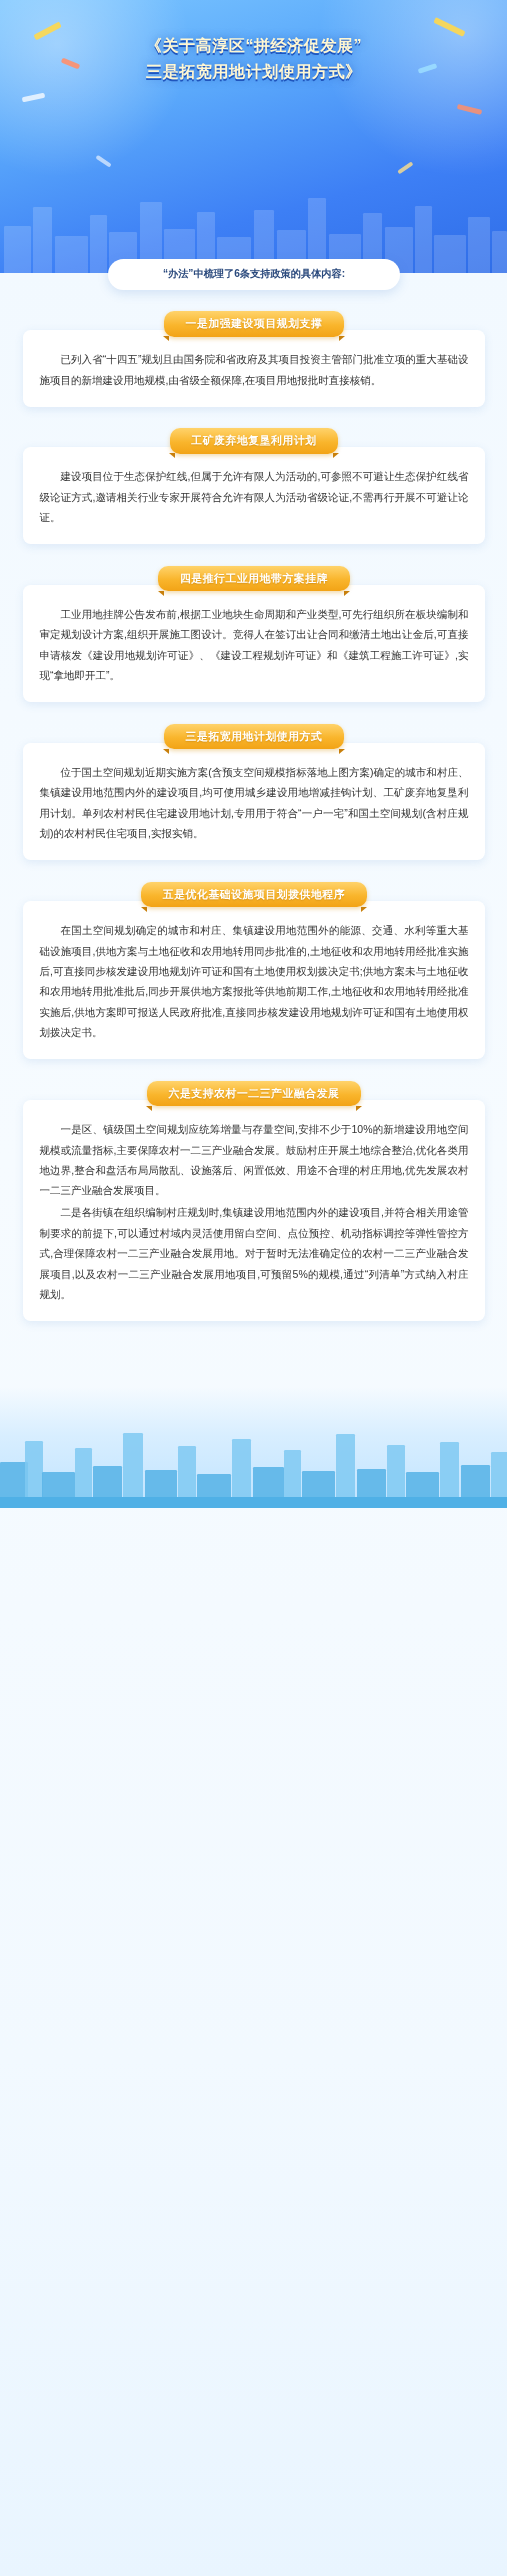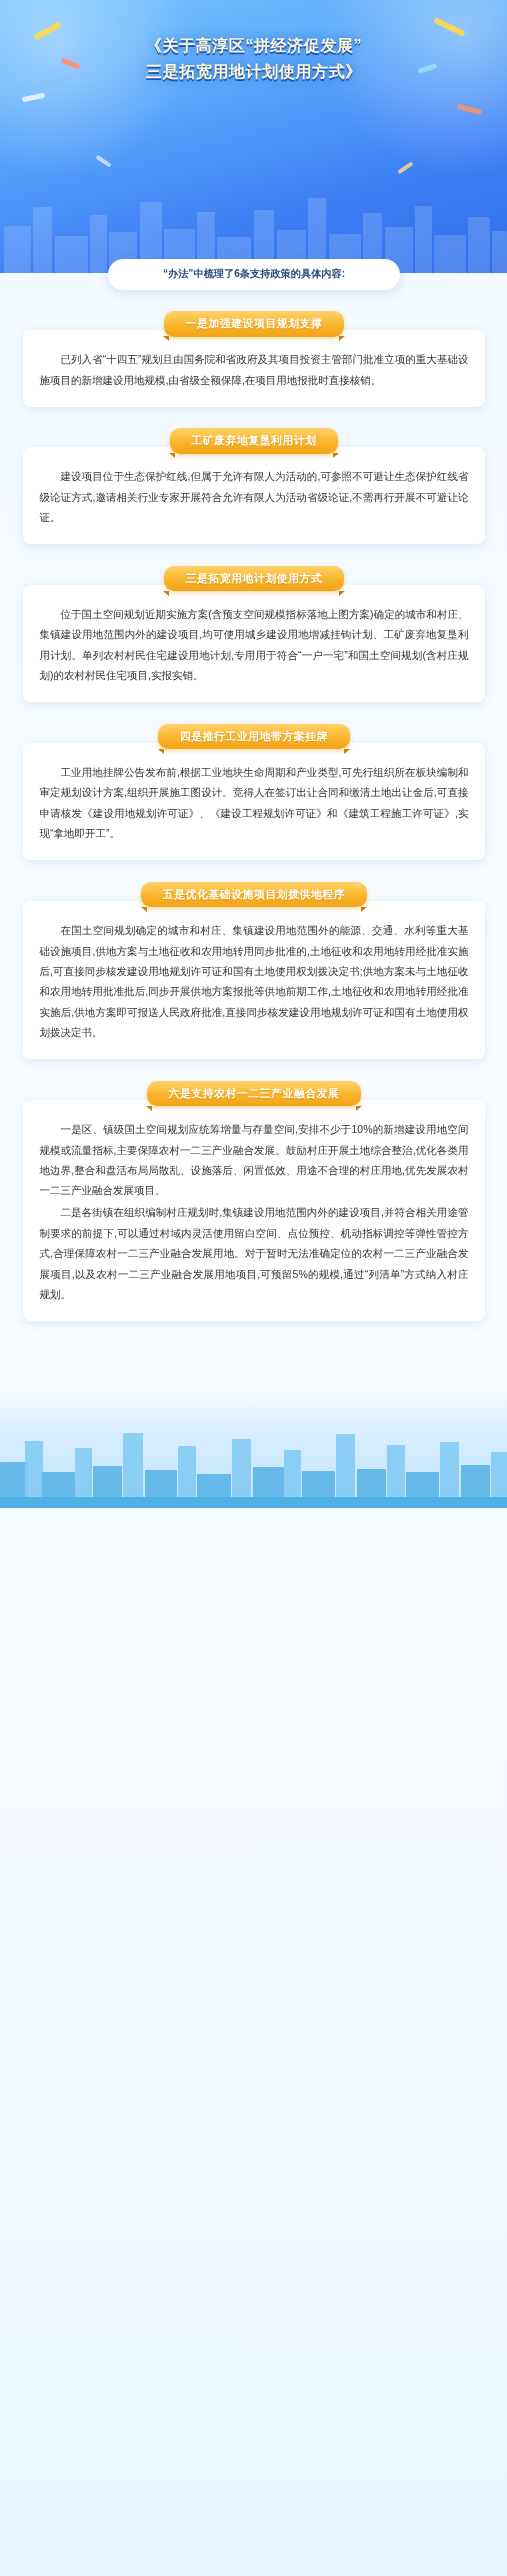--- a/index.html
+++ b/index.html
@@ -222,30 +222,30 @@
     </div>
 
     <div class="section">
       <div class="sec-head">工矿废弃地复垦利用计划</div>
       <div class="sec-body">
         <p>建设项目位于生态保护红线,但属于允许有限人为活动的,可参照不可避让生态保护红线省级论证方式,邀请相关行业专家开展符合允许有限人为活动省级论证,不需再行开展不可避让论证。</p>
       </div>
     </div>
 
     <div class="section">
+      <div class="sec-head">四是推行工业用地带方案挂牌</div>
+      <div class="sec-body">
+        <p>工业用地挂牌公告发布前,根据工业地块生命周期和产业类型,可先行组织所在板块编制和审定规划设计方案,组织开展施工图设计。竞得人在签订出让合同和缴清土地出让金后,可直接申请核发《建设用地规划许可证》、《建设工程规划许可证》和《建筑工程施工许可证》,实现“拿地即开工”。</p>
+      </div>
+    </div>
+
+    <div class="section">
       <div class="sec-head">三是拓宽用地计划使用方式</div>
       <div class="sec-body">
         <p>位于国土空间规划近期实施方案(含预支空间规模指标落地上图方案)确定的城市和村庄、集镇建设用地范围内外的建设项目,均可使用城乡建设用地增减挂钩计划、工矿废弃地复垦利用计划。单列农村村民住宅建设用地计划,专用用于符合“一户一宅”和国土空间规划(含村庄规划)的农村村民住宅项目,实报实销。</p>
-      </div>
-    </div>
-
-    <div class="section">
-      <div class="sec-head">四是推行工业用地带方案挂牌</div>
-      <div class="sec-body">
-        <p>工业用地挂牌公告发布前,根据工业地块生命周期和产业类型,可先行组织所在板块编制和审定规划设计方案,组织开展施工图设计。竞得人在签订出让合同和缴清土地出让金后,可直接申请核发《建设用地规划许可证》、《建设工程规划许可证》和《建筑工程施工许可证》,实现“拿地即开工”。</p>
       </div>
     </div>
 
     <div class="section">
       <div class="sec-head">五是优化基础设施项目划拨供地程序</div>
       <div class="sec-body">
         <p>在国土空间规划确定的城市和村庄、集镇建设用地范围外的能源、交通、水利等重大基础设施项目,供地方案与土地征收和农用地转用同步批准的,土地征收和农用地转用经批准实施后,可直接同步核发建设用地规划许可证和国有土地使用权划拨决定书;供地方案未与土地征收和农用地转用批准批后,同步开展供地方案报批等供地前期工作,土地征收和农用地转用经批准实施后,供地方案即可报送人民政府批准,直接同步核发建设用地规划许可证和国有土地使用权划拨决定书。</p>
       </div>
     </div>
 

